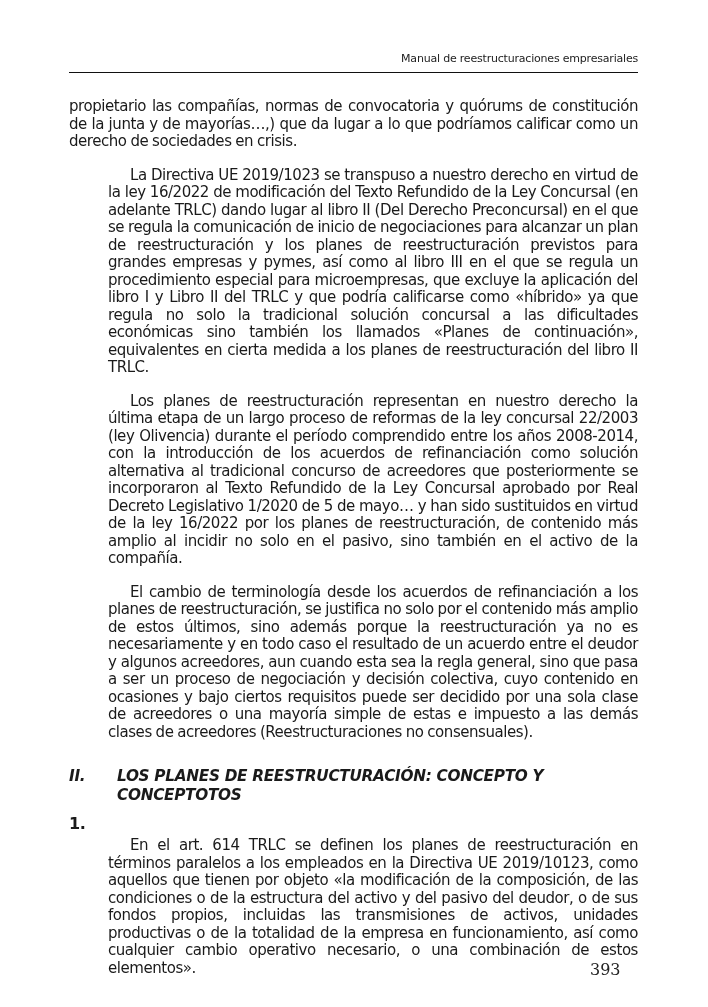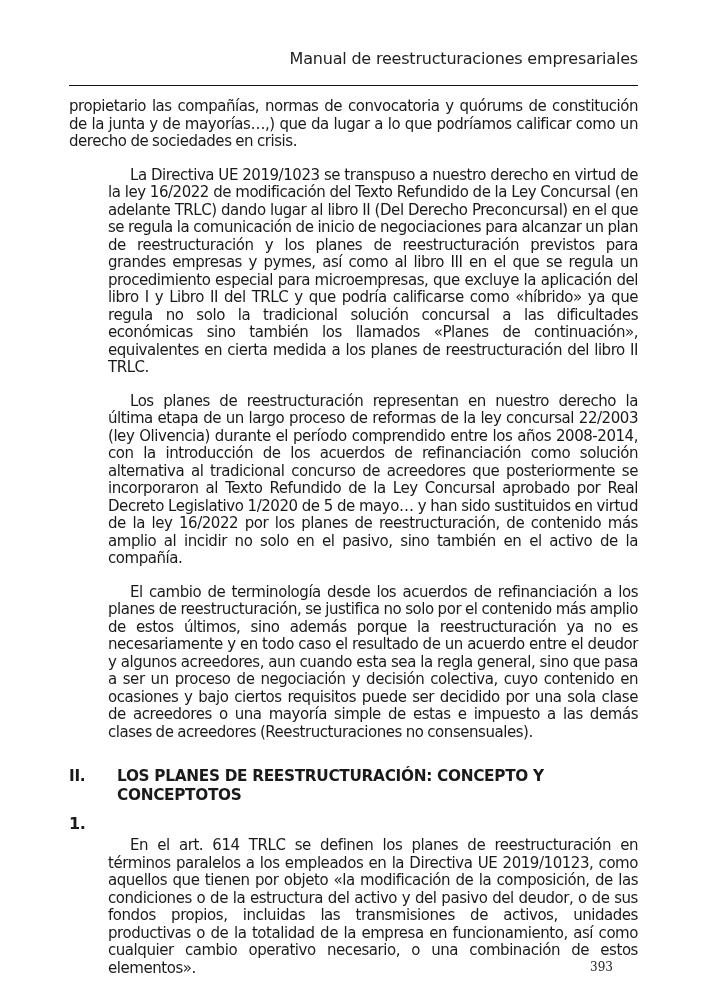--- a/index.html
+++ b/index.html
@@ -1,31 +1,31 @@
 <!DOCTYPE html>
 <html><head>
 <meta charset="utf-8">
 <style>
   html, body { margin: 0; padding: 0; background: #ffffff; }
   body { width: 708px; height: 1007px; position: relative; overflow: hidden;
          font-family: "DejaVu Sans", sans-serif; color: #1a1a1a; }
   .running-head { position: absolute; left: 69px; top: 50px; width: 569px;
-    text-align: right; font-size: 16px; letter-spacing: -0.2px; color: #222;
-    padding-bottom: 18px; border-bottom: 1.3px solid #111; line-height: 17px; }
+    text-align: right; font-size: 11px; letter-spacing: -0.2px; color: #222;
+    padding-bottom: 5px; border-bottom: 1.3px solid #111; line-height: 17px; }
   .content { position: absolute; left: 69px; top: 98px; width: 569px; }
   .p { font-size: 15px; line-height: 17.5px; text-align: justify; margin: 0 0 16px 0;
        letter-spacing: -0.45px; word-spacing: -0.5px; hyphens: manual; }
   .p.indent { text-indent: 22px; margin-left: 39px; }
   .h2 { display: flex; font-weight: bold; font-size: 15.3px; line-height: 18.5px;
-        margin: 26px 0 10px 0; letter-spacing: -0.3px; }
+        margin: 26px 0 10px 0; letter-spacing: -0.3px; font-style: italic; }
   .h2 .num { width: 48px; flex: none; }
   .h3 { display: flex; font-weight: bold; font-size: 16px; line-height: 19px;
         margin: 0 0 4px 0; letter-spacing: -0.3px; }
   .h3 .num { width: 48px; flex: none; }
-  .folio { position: absolute; left: 590px; top: 960px; font-size: 12px;
+  .folio { position: absolute; left: 590px; top: 960px; font-size: 16px;
            font-family: "DejaVu Serif", serif; color: #222; }
 </style>
 </head>
 <body>
 
 <div class="running-head">Manual de reestructuraciones empresariales</div>
 
 <div class="content">
   <p class="p">propietario las compañías, normas de convocatoria y quórums de constitución de la junta y de mayorías…,) que da lugar a lo que podríamos calificar como un derecho de sociedades en crisis.</p>
   <p class="p indent">La Directiva UE 2019/1023 se transpuso a nuestro derecho en virtud de la ley 16/2022 de modificación del Texto Refundido de la Ley Concursal (en adelante TRLC) dando lugar al libro II (Del Derecho Preconcursal) en el que se regula la comunicación de inicio de negociaciones para alcanzar un plan de reestructu­ración y los planes de reestructuración previstos para grandes empresas y pymes, así como al libro III en el que se regula un procedimiento especial para microem­presas, que excluye la aplicación del libro I y Libro II del TRLC y que podría calificarse como «híbrido» ya que regula no solo la tradicional solución con­cursal a las dificultades económicas sino también los llamados «Planes de con­tinuación», equivalentes en cierta medida a los planes de reestructuración del libro II TRLC.</p>

